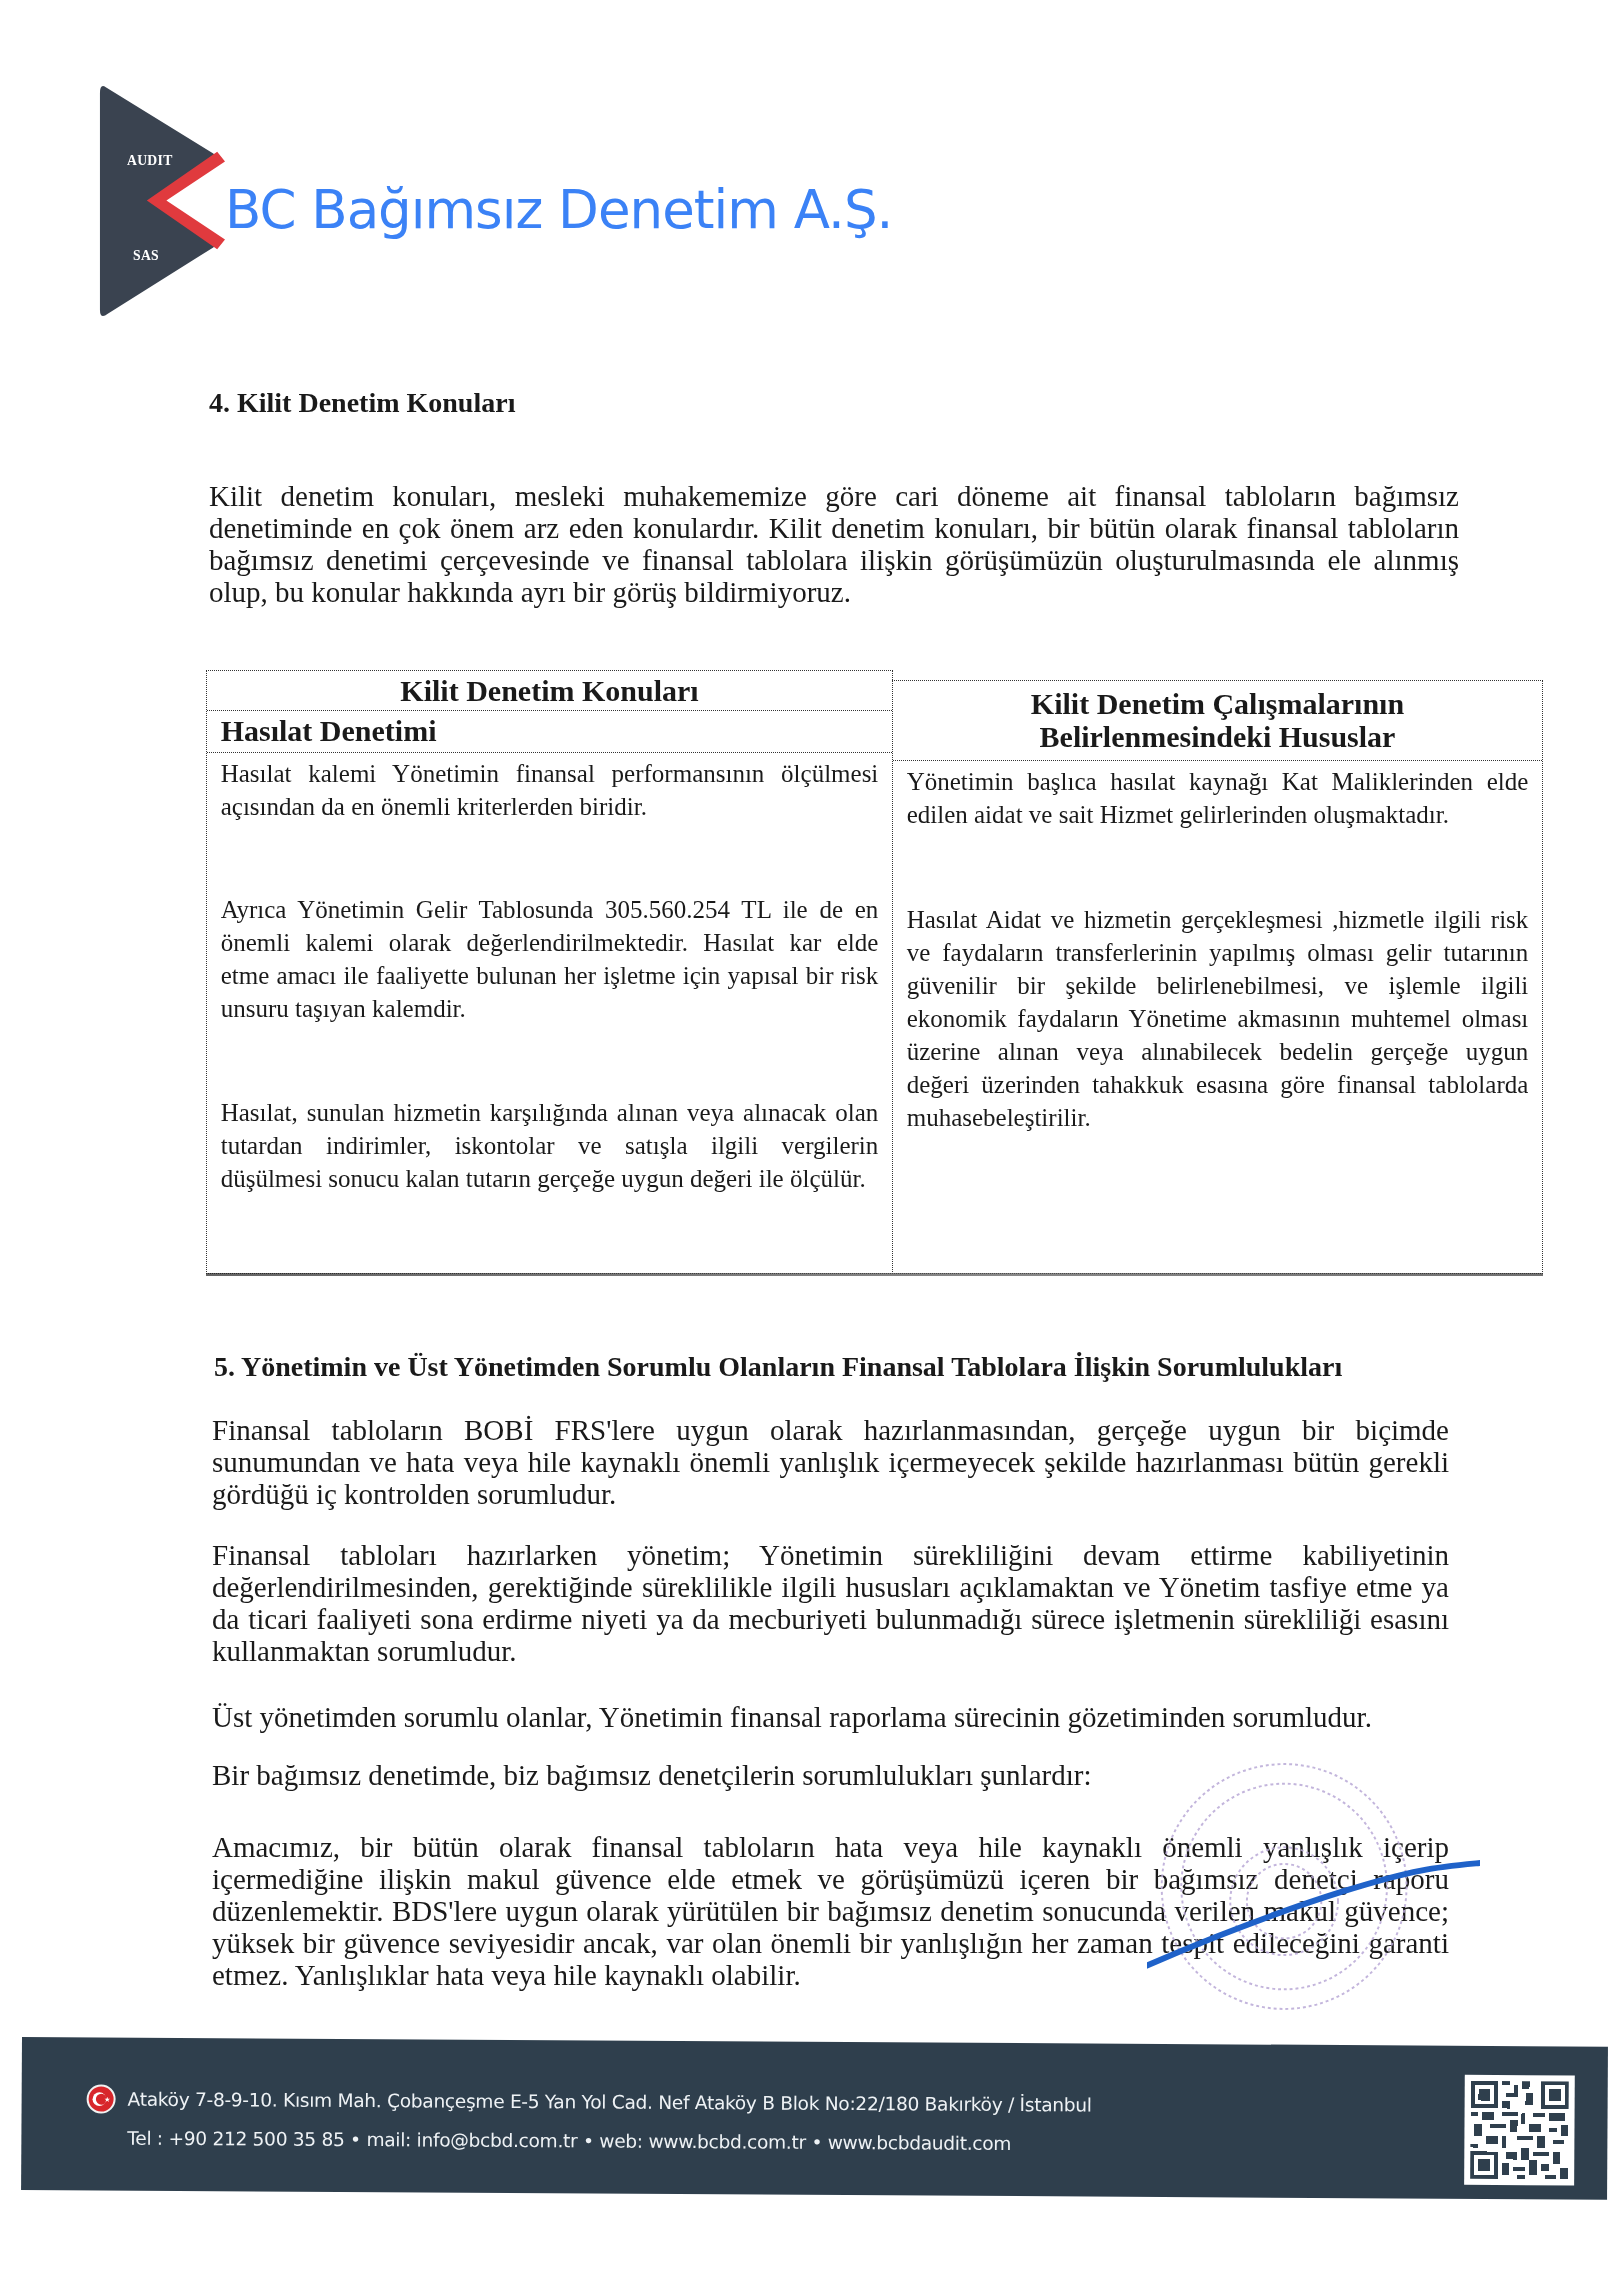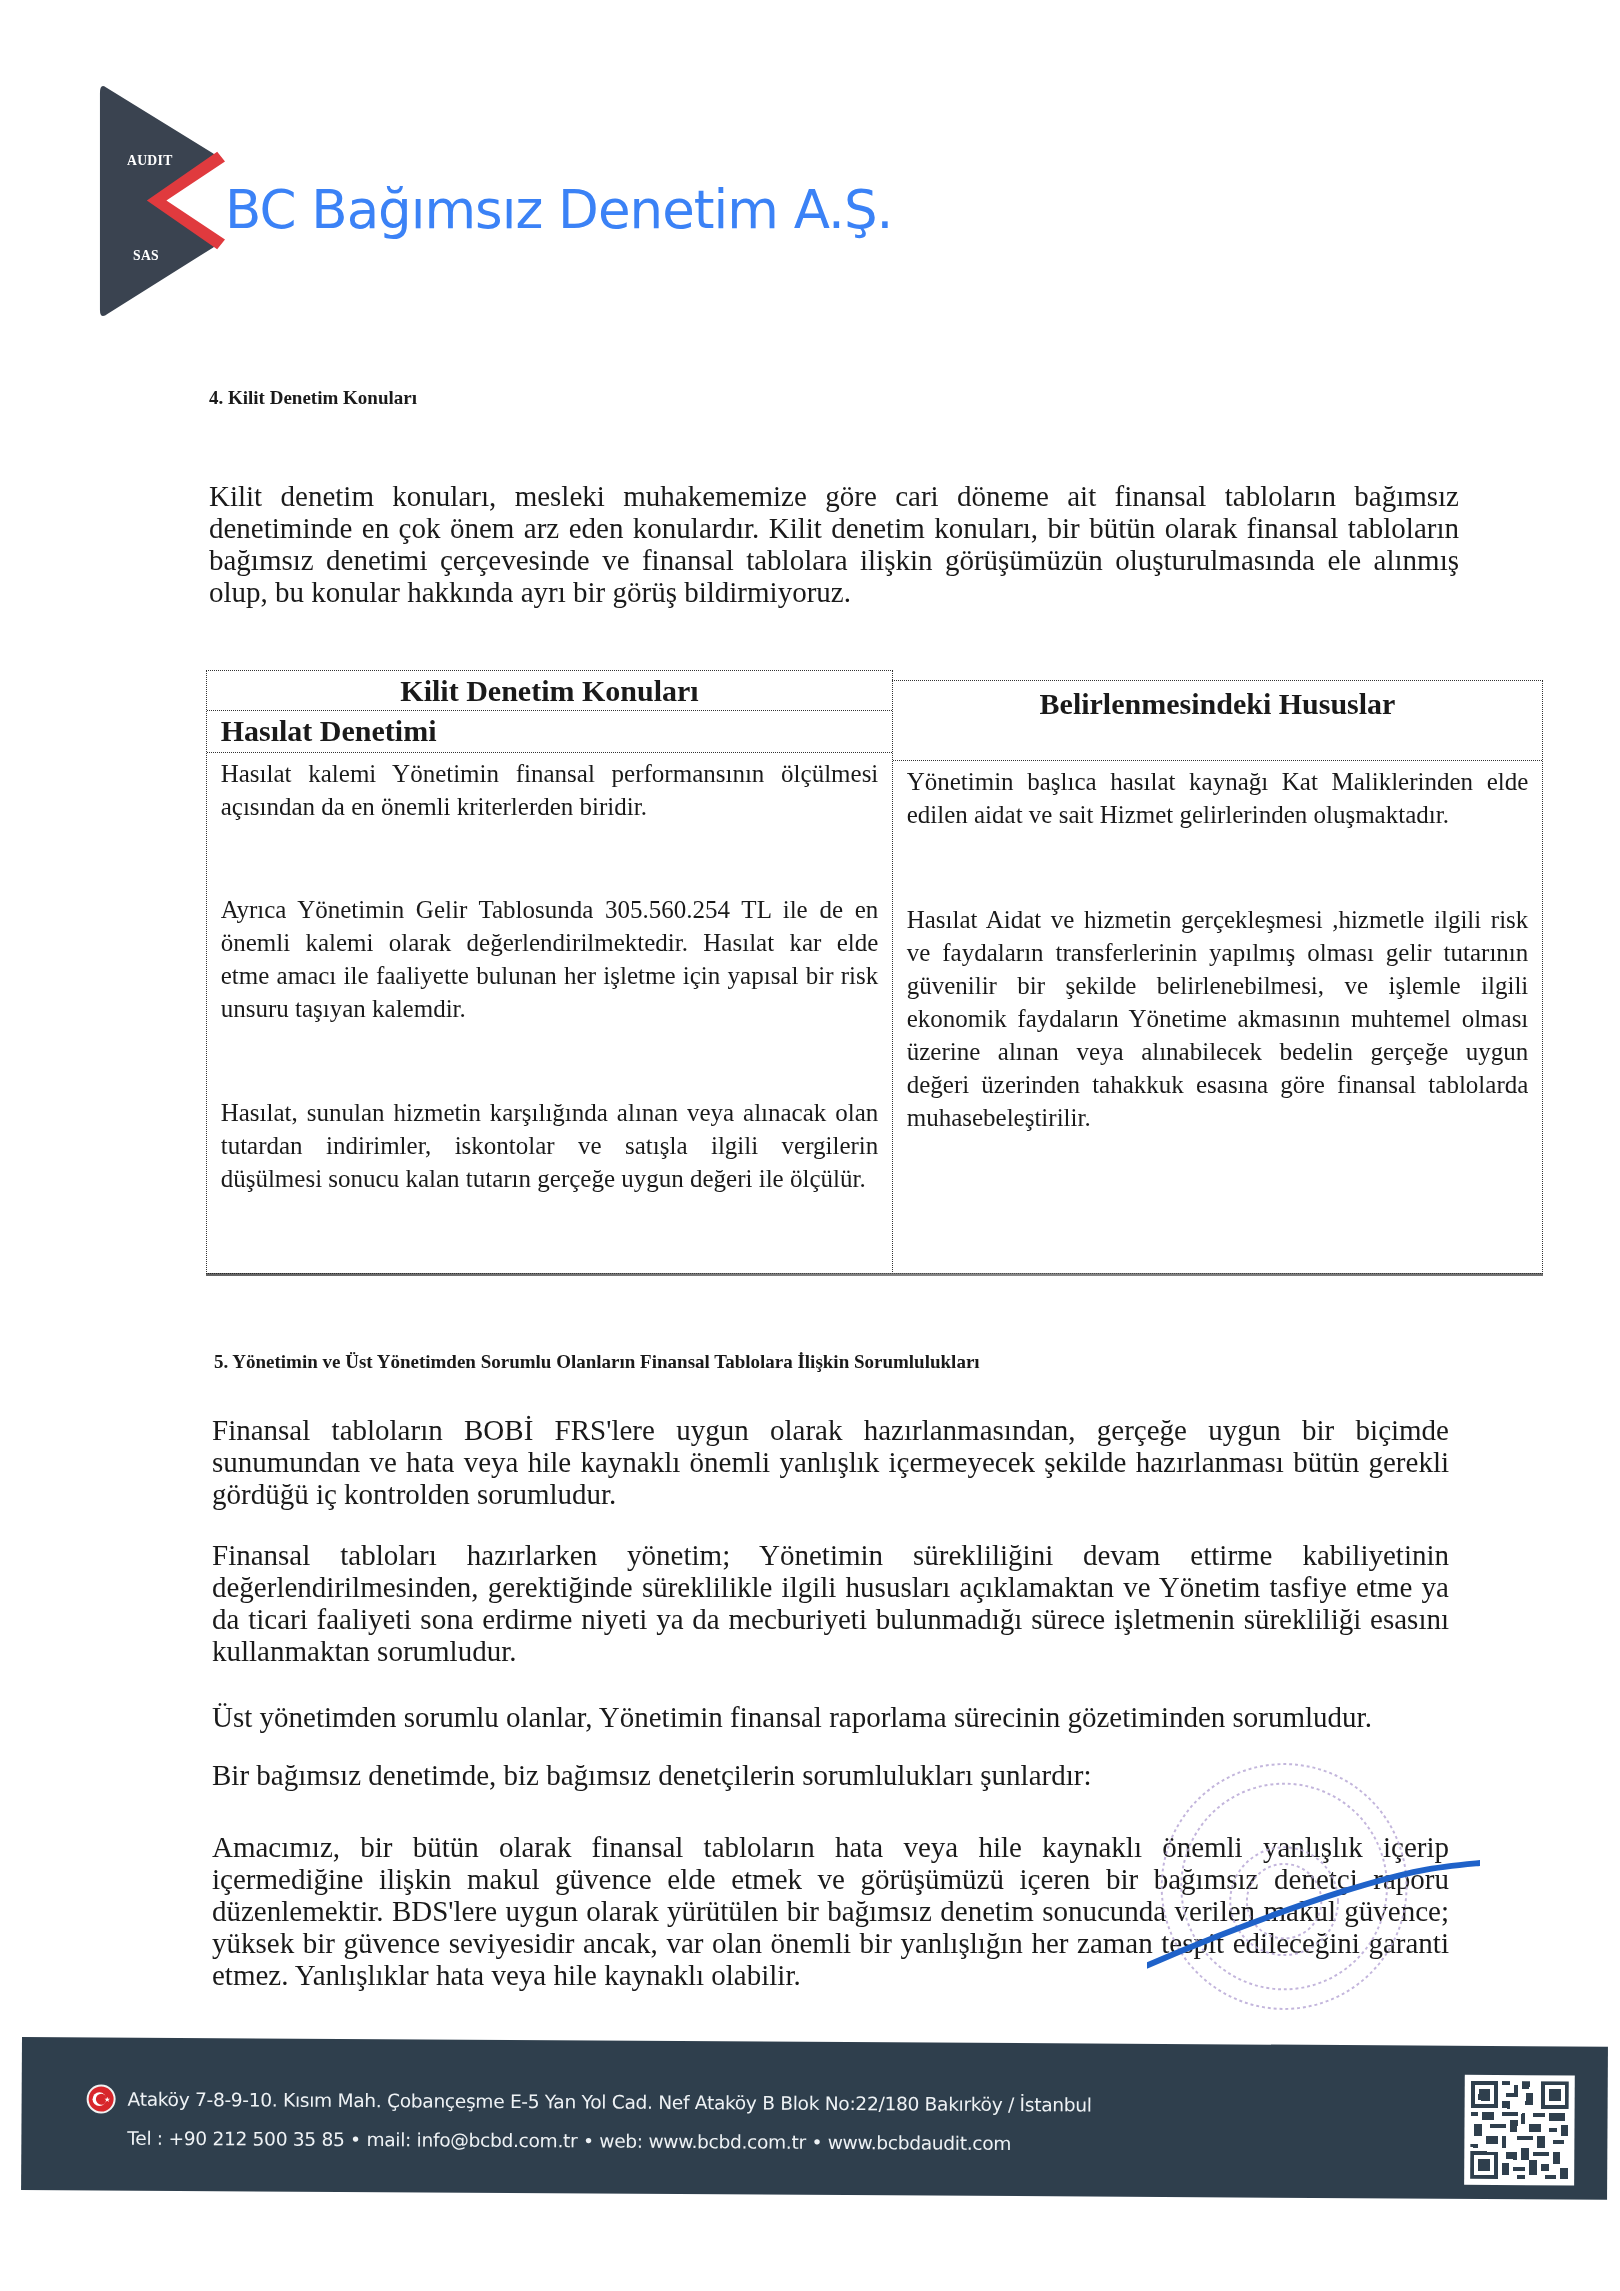--- a/index.html
+++ b/index.html
@@ -10,21 +10,21 @@
   .logo { position: absolute; left: 98px; top: 83px; width: 686px; height: 235px; }
   .logo svg { position: absolute; left: 0; top: 0; }
   .logo .tag { position: absolute; color: #fff; font-family: "Liberation Serif", serif;
                font-size: 13.7px; font-weight: bold; letter-spacing: 0.3px; }
   .logo .tag.audit { left: 29px; top: 54px; margin-top: 16px; }
   .logo .tag.sas { left: 35px; top: 165px; }
   .logo .company { position: absolute; left: 127px; top: 96px; font-family: "DejaVu Sans", sans-serif;
                    font-size: 53px; color: #3b82f6; letter-spacing: -1px; white-space: nowrap; }
 
   
-  .h { position: absolute; font-weight: bold; font-size: 19px; white-space: nowrap; text-align: right; }
+  .h { position: absolute; font-weight: bold; font-size: 28px; white-space: nowrap; text-align: right; }
   .p { position: absolute; font-size: 29px; line-height: 32px; text-align: justify;
        text-align-last: left; }
 
   
   .tbl { position: absolute; left: 206px; top: 670px; width: 1337px; height: 604px; }
   .tbl .col { position: absolute; top: 0; bottom: 0; border: 1.5px dotted #333; box-sizing: border-box; }
   .tbl .left  { left: 0; width: 687px; }
   .tbl .right { left: 686px; width: 651px; top: 9.8px; }
   .hdr { position: absolute; left: 0; right: 0; font-weight: bold; font-size: 30px; }
   .left .hdr1 { top: 0; height: 39px; line-height: 39px; text-align: center;
@@ -75,20 +75,21 @@
 <div class="tbl">
   <div class="col left">
     <div class="hdr hdr1">Kilit Denetim Konuları</div>
     <div class="hdr hdr2">Hasılat Denetimi</div>
     <div class="cell" style="top:86px;">Hasılat kalemi Yönetimin finansal performansının ölçülmesi açısından da en önemli kriterlerden biridir.</div>
     <div class="cell" style="top:222px;">Ayrıca Yönetimin Gelir Tablosunda 305.560.254 TL ile de en önemli kalemi olarak değerlendirilmektedir. Hasılat kar elde etme amacı ile faaliyette bulunan her işletme için yapısal bir risk unsuru taşıyan kalemdir.</div>
     <div class="cell" style="top:425px;">Hasılat, sunulan hizmetin karşılığında alınan veya alınacak olan tutardan indirimler, iskontolar ve satışla ilgili vergilerin düşülmesi sonucu kalan tutarın gerçeğe uygun değeri ile ölçülür.</div>
   </div>
   <div class="col right">
     <div class="hdr">
+      <div>Kilit Denetim Çalışmalarının</div>
       <div>Belirlenmesindeki Hususlar</div>
     </div>
     <div class="cell" style="top:84px;">Yönetimin başlıca hasılat kaynağı Kat Maliklerinden elde edilen aidat ve sait Hizmet gelirlerinden oluşmaktadır.</div>
     <div class="cell" style="top:222px;">Hasılat Aidat ve hizmetin gerçekleşmesi ,hizmetle ilgili risk ve faydaların transferlerinin yapılmış olması gelir tutarının güvenilir bir şekilde belirlenebilmesi, ve işlemle ilgili ekonomik faydaların Yönetime akmasının muhtemel olması üzerine alınan veya alınabilecek bedelin gerçeğe uygun değeri üzerinden tahakkuk esasına göre finansal tablolarda muhasebeleştirilir.</div>
   </div>
   <div class="bottom-rule"></div>
 </div>
 
 <div class="h" style="left:214px; top:1351px;">5. Yönetimin ve Üst Yönetimden Sorumlu Olanların   Finansal Tablolara İlişkin Sorumlulukları</div>
 <div class="p" style="left:212px; top:1414px; width:1237px;">Finansal tabloların BOBİ FRS'lere uygun olarak hazırlanmasından, gerçeğe uygun bir biçimde sunumundan ve hata veya hile kaynaklı önemli yanlışlık içermeyecek şekilde hazırlanması bütün gerekli gördüğü iç kontrolden sorumludur.</div>

